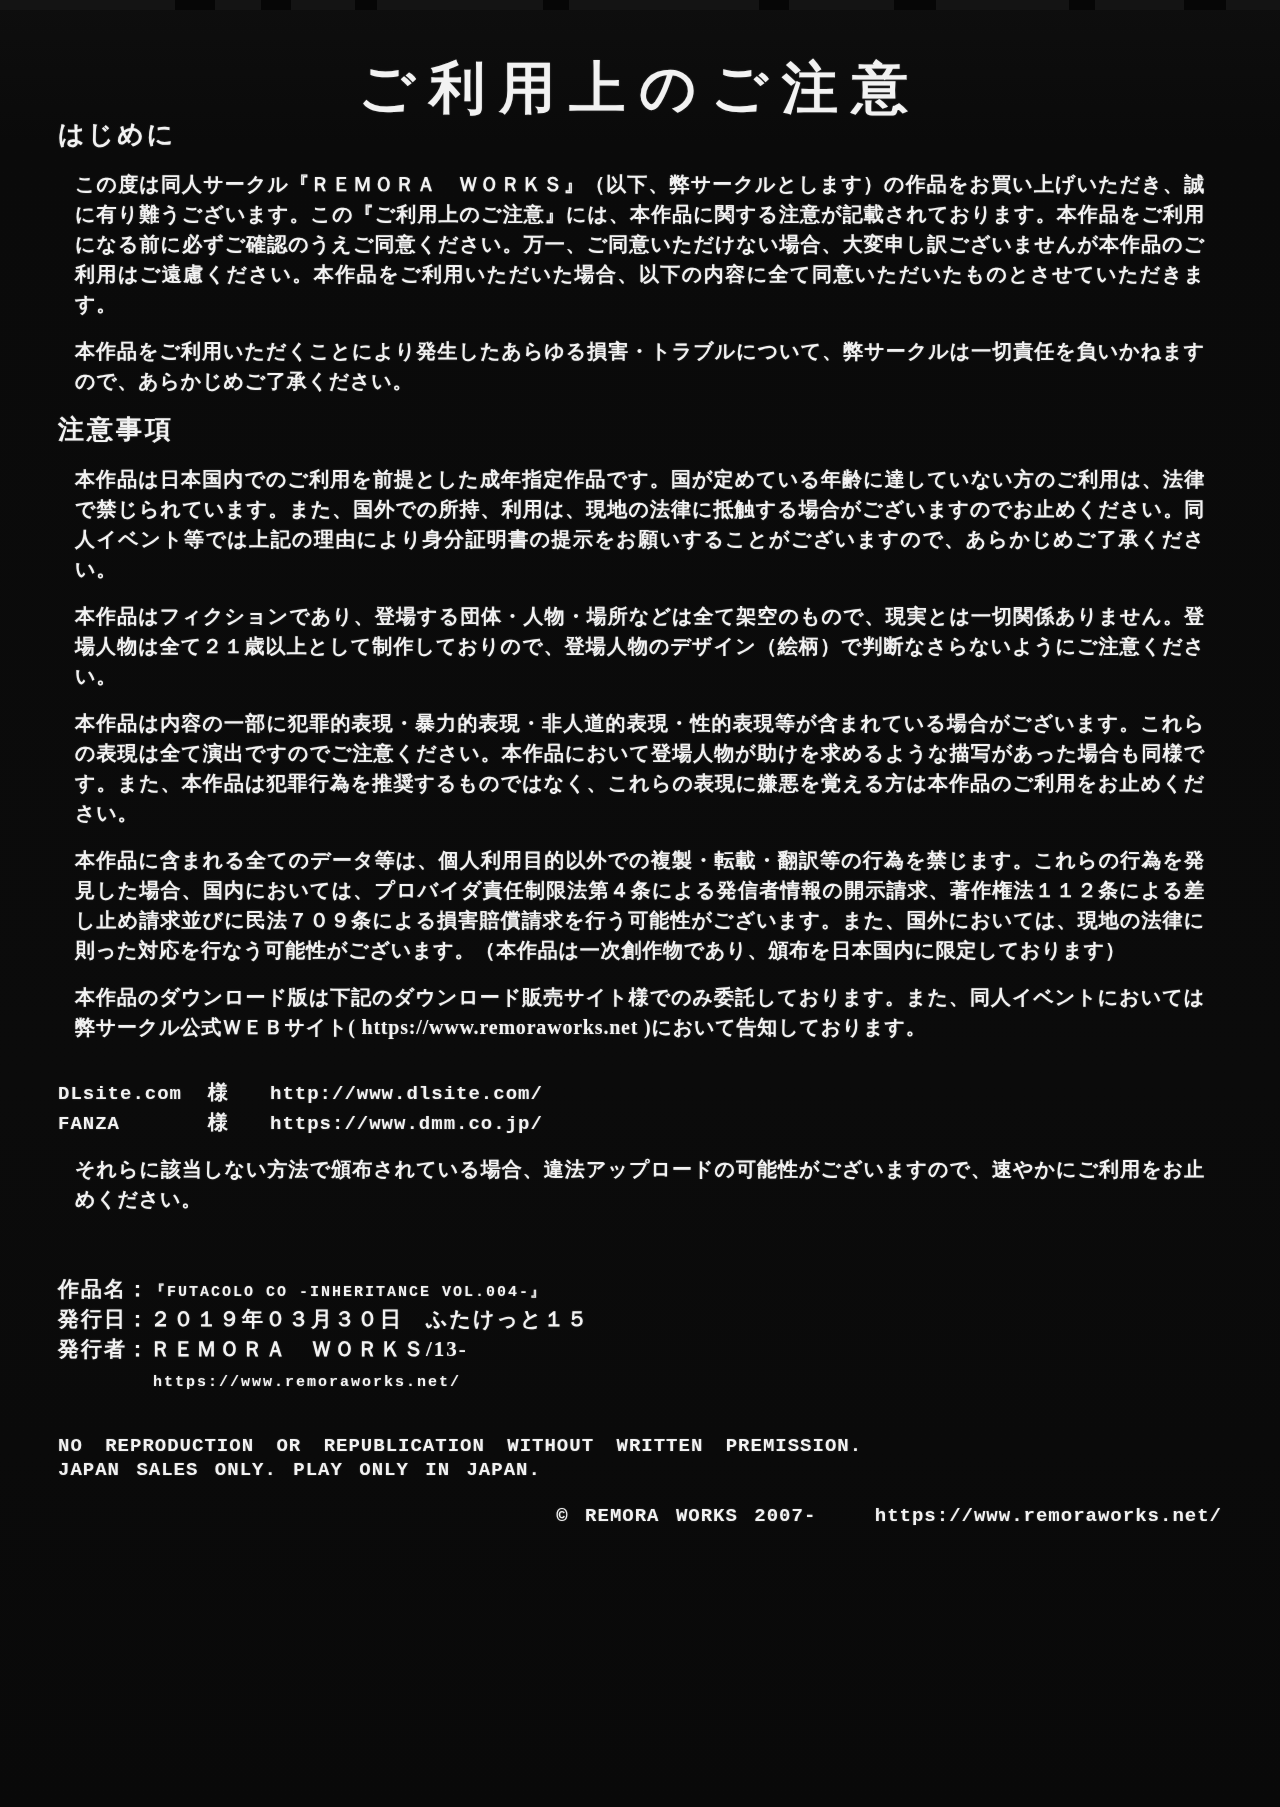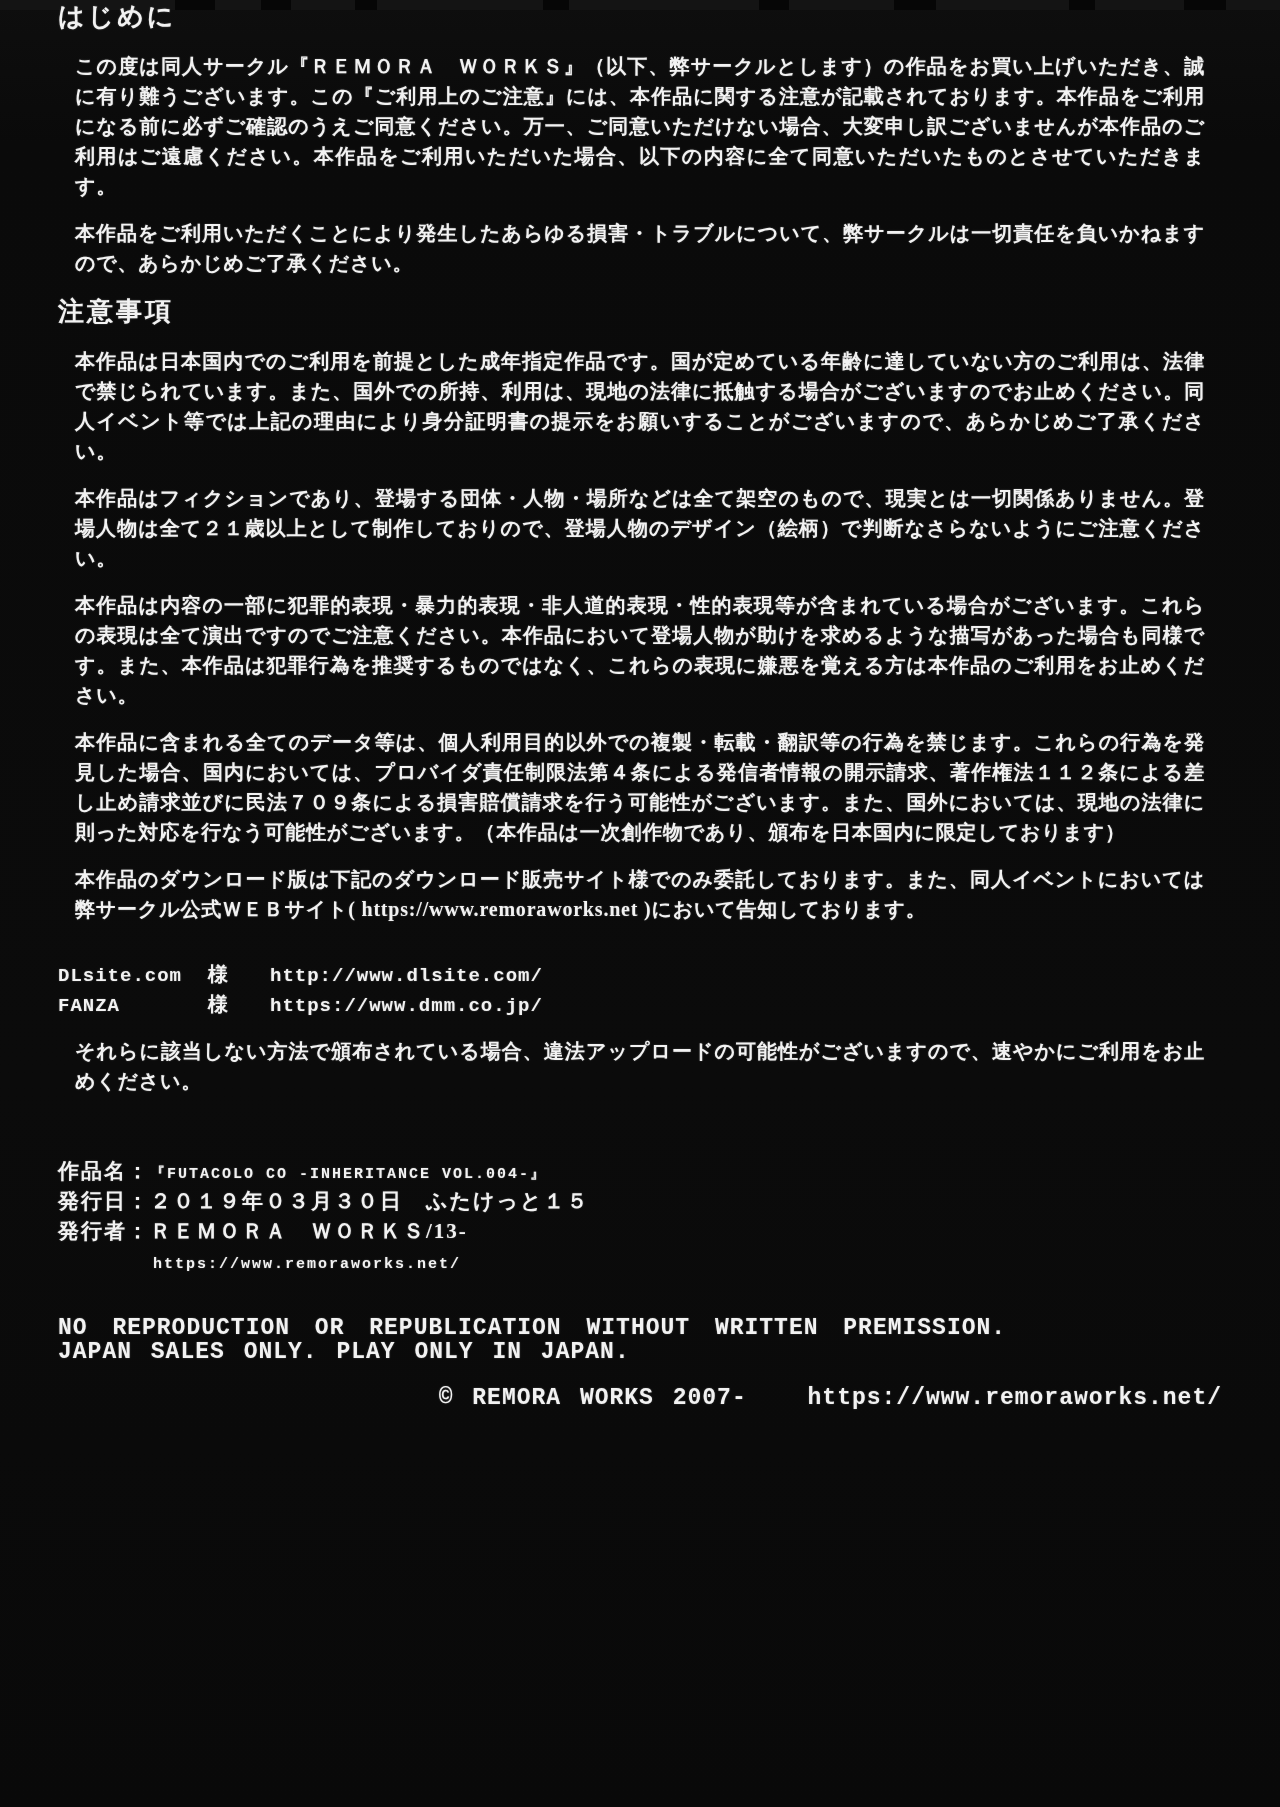--- a/index.html
+++ b/index.html
@@ -103,21 +103,21 @@
   }
   .colophon-row .latin {
     font-family: "Liberation Mono", "DejaVu Sans Mono", monospace;
     font-size: 15px;
     letter-spacing: 2px;
   }
   .colophon-url-row { padding-left: 95px; }
   .footer-en {
     margin-top: 40px;
     font-family: "Liberation Mono", "DejaVu Sans Mono", monospace;
-    font-size: 23px;
+    font-size: 19px;
     font-weight: 700;
     letter-spacing: 1px;
   }
   .notice1 { line-height: 24px; word-spacing: 10px; white-space: nowrap; }
   .notice2 { line-height: 24px; word-spacing: 4px; white-space: nowrap; }
   .copyright-row {
     margin-top: 22px;
     line-height: 24px;
     white-space: nowrap;
     word-spacing: 4px;
@@ -137,20 +137,21 @@
     <div class="notch" style="left:355px;width:22px;"></div>
     <div class="notch" style="left:543px;width:26px;"></div>
     <div class="notch" style="left:759px;width:30px;"></div>
     <div class="notch" style="left:894px;width:42px;"></div>
     <div class="notch" style="left:1069px;width:26px;"></div>
     <div class="notch" style="left:1184px;width:42px;"></div>
   </div>
 
   <div class="content">
 
+    <h1 class="doc-title">ご利用上のご注意</h1>
 
     <h2 class="sec-heading h-intro">はじめに</h2>
     <p class="body-text p-intro">この度は同人サークル『ＲＥＭＯＲＡ　ＷＯＲＫＳ』（以下、弊サークルとします）の作品をお買い上げいただき、誠に有り難うございます。この『ご利用上のご注意』には、本作品に関する注意が記載されております。本作品をご利用になる前に必ずご確認のうえご同意ください。万一、ご同意いただけない場合、大変申し訳ございませんが本作品のご利用はご遠慮ください。本作品をご利用いただいた場合、以下の内容に全て同意いただいたものとさせていただきます。</p>
 
     <p class="body-text p-disclaimer">本作品をご利用いただくことにより発生したあらゆる損害・トラブルについて、弊サークルは一切責任を負いかねますので、あらかじめご了承ください。</p>
 
     <h2 class="sec-heading h-notes">注意事項</h2>
     <p class="body-text p-n1">本作品は日本国内でのご利用を前提とした成年指定作品です。国が定めている年齢に達していない方のご利用は、法律で禁じられています。また、国外での所持、利用は、現地の法律に抵触する場合がございますのでお止めください。同人イベント等では上記の理由により身分証明書の提示をお願いすることがございますので、あらかじめご了承ください。</p>
     <p class="body-text p-n2">本作品はフィクションであり、登場する団体・人物・場所などは全て架空のもので、現実とは一切関係ありません。登場人物は全て２１歳以上として制作しておりので、登場人物のデザイン（絵柄）で判断なさらないようにご注意ください。</p>
     <p class="body-text p-n3">本作品は内容の一部に犯罪的表現・暴力的表現・非人道的表現・性的表現等が含まれている場合がございます。これらの表現は全て演出ですのでご注意ください。本作品において登場人物が助けを求めるような描写があった場合も同様です。また、本作品は犯罪行為を推奨するものではなく、これらの表現に嫌悪を覚える方は本作品のご利用をお止めください。</p>

